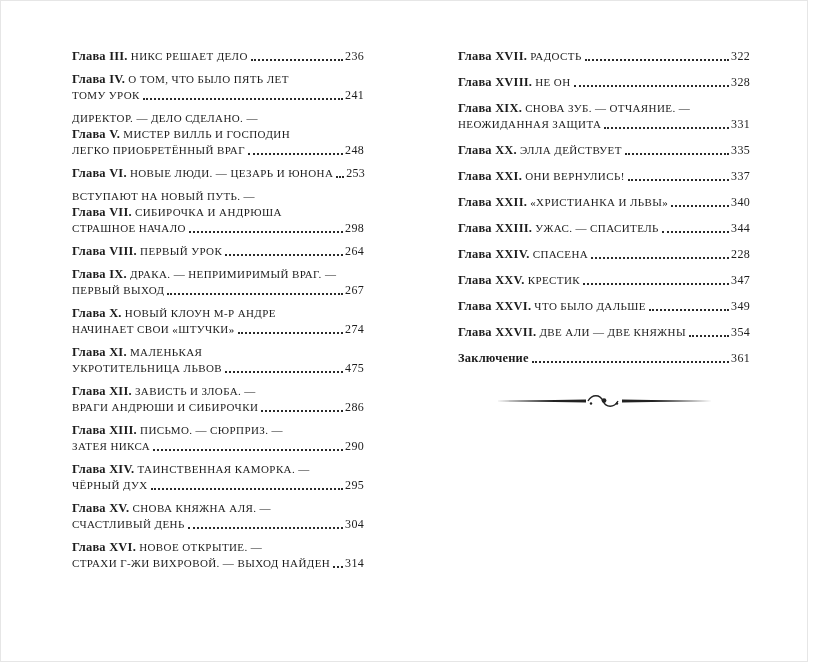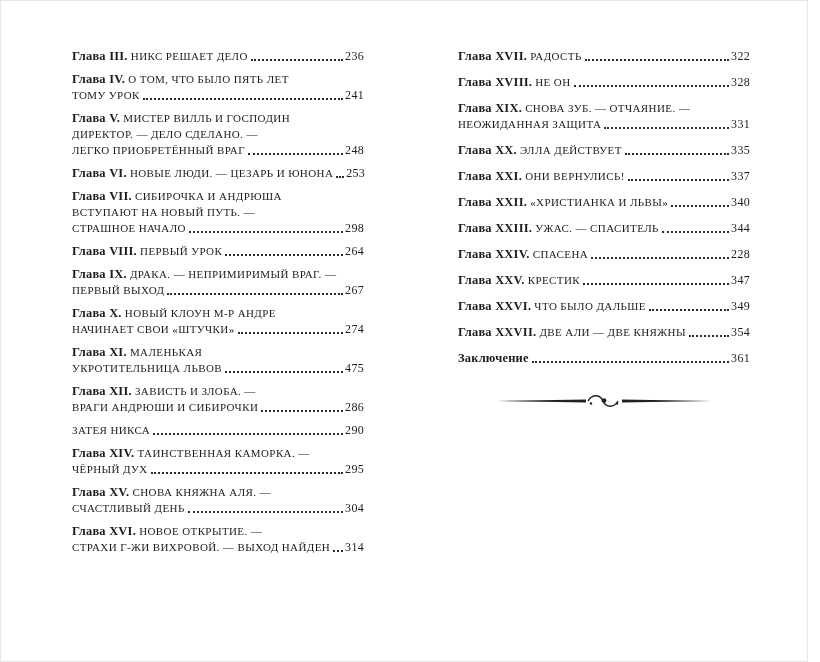--- a/index.html
+++ b/index.html
@@ -87,49 +87,49 @@
             <span class="caps">&nbsp;О ТОМ, ЧТО БЫЛО ПЯТЬ ЛЕТ</span>
           </div>
           <div class="toc-line">
             <span class="caps">ТОМУ УРОК</span>
             <span class="leader"></span>
             <span class="page-num">241</span>
           </div>
         </div>
         <div class="toc-entry">
           <div class="toc-line">
+            <span class="caps">ДИРЕКТОР. — ДЕЛО СДЕЛАНО. —</span>
+          </div>
+          <div class="toc-line">
             <span class="prefix">Глава V.</span>
             <span class="caps">&nbsp;МИСТЕР ВИЛЛЬ И ГОСПОДИН</span>
           </div>
           <div class="toc-line">
-            <span class="caps">ДИРЕКТОР. — ДЕЛО СДЕЛАНО. —</span>
-          </div>
-          <div class="toc-line">
             <span class="caps">ЛЕГКО ПРИОБРЕТЁННЫЙ ВРАГ</span>
             <span class="leader"></span>
             <span class="page-num">248</span>
           </div>
         </div>
         <div class="toc-entry">
           <div class="toc-line">
             <span class="prefix">Глава VI.</span>
             <span class="caps">&nbsp;НОВЫЕ ЛЮДИ. — ЦЕЗАРЬ И ЮНОНА</span>
             <span class="leader"></span>
             <span class="page-num">253</span>
           </div>
         </div>
         <div class="toc-entry">
           <div class="toc-line">
+            <span class="caps">ВСТУПАЮТ НА НОВЫЙ ПУТЬ. —</span>
+          </div>
+          <div class="toc-line">
             <span class="prefix">Глава VII.</span>
             <span class="caps">&nbsp;СИБИРОЧКА И АНДРЮША</span>
           </div>
           <div class="toc-line">
-            <span class="caps">ВСТУПАЮТ НА НОВЫЙ ПУТЬ. —</span>
-          </div>
-          <div class="toc-line">
             <span class="caps">СТРАШНОЕ НАЧАЛО</span>
             <span class="leader"></span>
             <span class="page-num">298</span>
           </div>
         </div>
         <div class="toc-entry">
           <div class="toc-line">
             <span class="prefix">Глава VIII.</span>
             <span class="caps">&nbsp;ПЕРВЫЙ УРОК</span>
             <span class="leader"></span>
@@ -174,20 +174,24 @@
             <span class="prefix">Глава XII.</span>
             <span class="caps">&nbsp;ЗАВИСТЬ И ЗЛОБА. —</span>
           </div>
           <div class="toc-line">
             <span class="caps">ВРАГИ АНДРЮШИ И СИБИРОЧКИ</span>
             <span class="leader"></span>
             <span class="page-num">286</span>
           </div>
         </div>
         <div class="toc-entry">
+          <div class="toc-line">
+            <span class="prefix">Глава XIII.</span>
+            <span class="caps">&nbsp;ПИСЬМО. — СЮРПРИЗ. —</span>
+          </div>
           <div class="toc-line">
             <span class="caps">ЗАТЕЯ НИКСА</span>
             <span class="leader"></span>
             <span class="page-num">290</span>
           </div>
         </div>
         <div class="toc-entry">
           <div class="toc-line">
             <span class="prefix">Глава XIV.</span>
             <span class="caps">&nbsp;ТАИНСТВЕННАЯ КАМОРКА. —</span>

